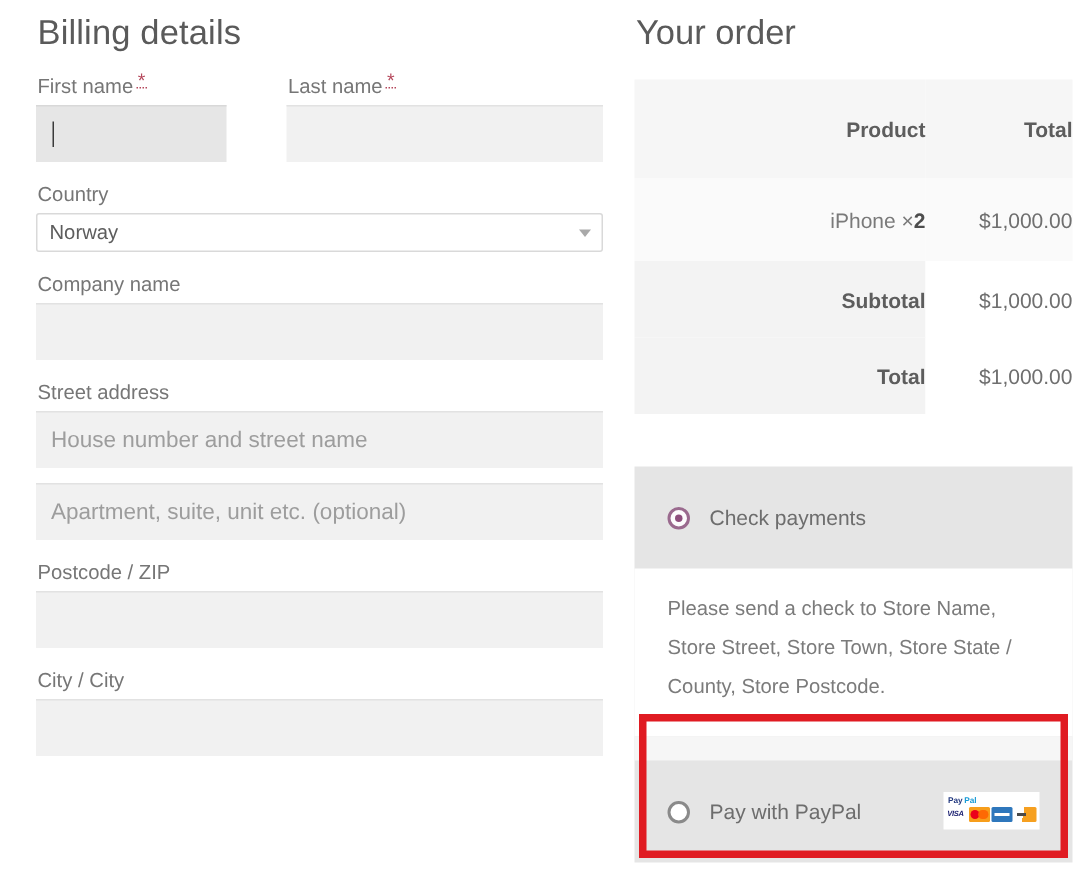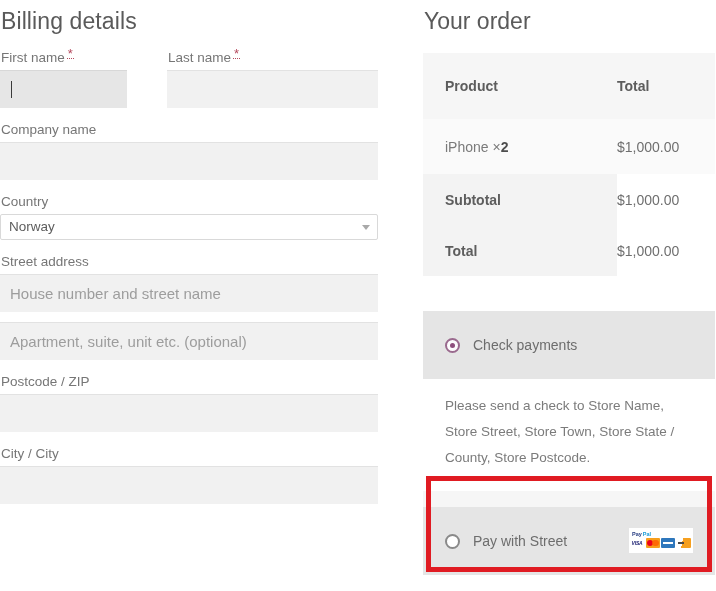--- a/index.html
+++ b/index.html
@@ -14,21 +14,21 @@
     position: relative;
     overflow: hidden;
     font-family: "Liberation Sans", sans-serif;
     color: #6d6d6d;
     -webkit-font-smoothing: antialiased;
   }
 
   
   .billing-col {
     position: absolute;
-    left: 0;
+    left: 24px;
     top: 0;
     width: 378px;
   }
   .section-title {
     font-size: 23px;
     font-weight: 400;
     color: #5a5a5a;
     letter-spacing: .1px;
     margin: 0;
     padding: 6px 0 0 1px;
@@ -119,21 +119,21 @@
     padding: 6px 0 0 1px;
     line-height: 30px;
   }
   .order-panel {
     margin-top: 17px;
     background: #ffffff;
   }
   .otable { width: 100%; border-collapse: collapse; }
   .otable th, .otable td {
     padding: 0;
-    text-align: left;
+    text-align: right;
     vertical-align: middle;
   }
   .row-head th {
     height: 66px;
     background: #f6f6f6;
     font-size: 14px;
     font-weight: bold;
     color: #5d5d5d;
     padding-left: 22px;
   }
@@ -317,30 +317,30 @@
         <span class="caret"></span>
       </div>
     </div>
     <div class="field">
       <label class="field-label"><span>Last name</span><span class="req">*</span></label>
       <input class="txt-input" type="text" value="" style="">
     </div>
   </div>
 
   <div class="field">
-    <label class="field-label">Company name</label>
-    <input class="txt-input" type="text" value="" style="">
-  </div>
-
-  <div class="field">
     <label class="field-label">Country</label>
     <div class="select-wrap">
       <div class="sel-box">Norway</div>
       <span class="sel-arrow"></span>
     </div>
+  </div>
+
+  <div class="field">
+    <label class="field-label">Company name</label>
+    <input class="txt-input" type="text" value="" style="">
   </div>
 
   <div class="field">
     <label class="field-label">Street address</label>
     <input class="txt-input" type="text" placeholder="House number and street name" style="">
   </div>
 
   <div class="addr-gap"></div>
   <input class="txt-input" type="text" placeholder="Apartment, suite, unit etc. (optional)" style="">
 
@@ -391,21 +391,21 @@
       <span class="radio"></span>
       <span class="pay-label">Check payments</span>
     </div>
 
     <div class="pay-desc">Please send a check to Store Name, Store Street, Store Town, Store State / County, Store Postcode.</div>
 
     <div class="pay-sep"></div>
 
     <div class="pay-method">
       <span class="radio off"></span>
-      <span class="pay-label">Pay with Street</span>
+      <span class="pay-label">Pay with PayPal</span>
 
       <span class="cards">
         <span class="pp-mark">
           <span class="pp-p">Pay</span>
             <span class="pp-pal">Pal</span>
         </span>
         <span class="card-row">
           <span class="card c-visa">
               <span>VISA</span>
             </span>

